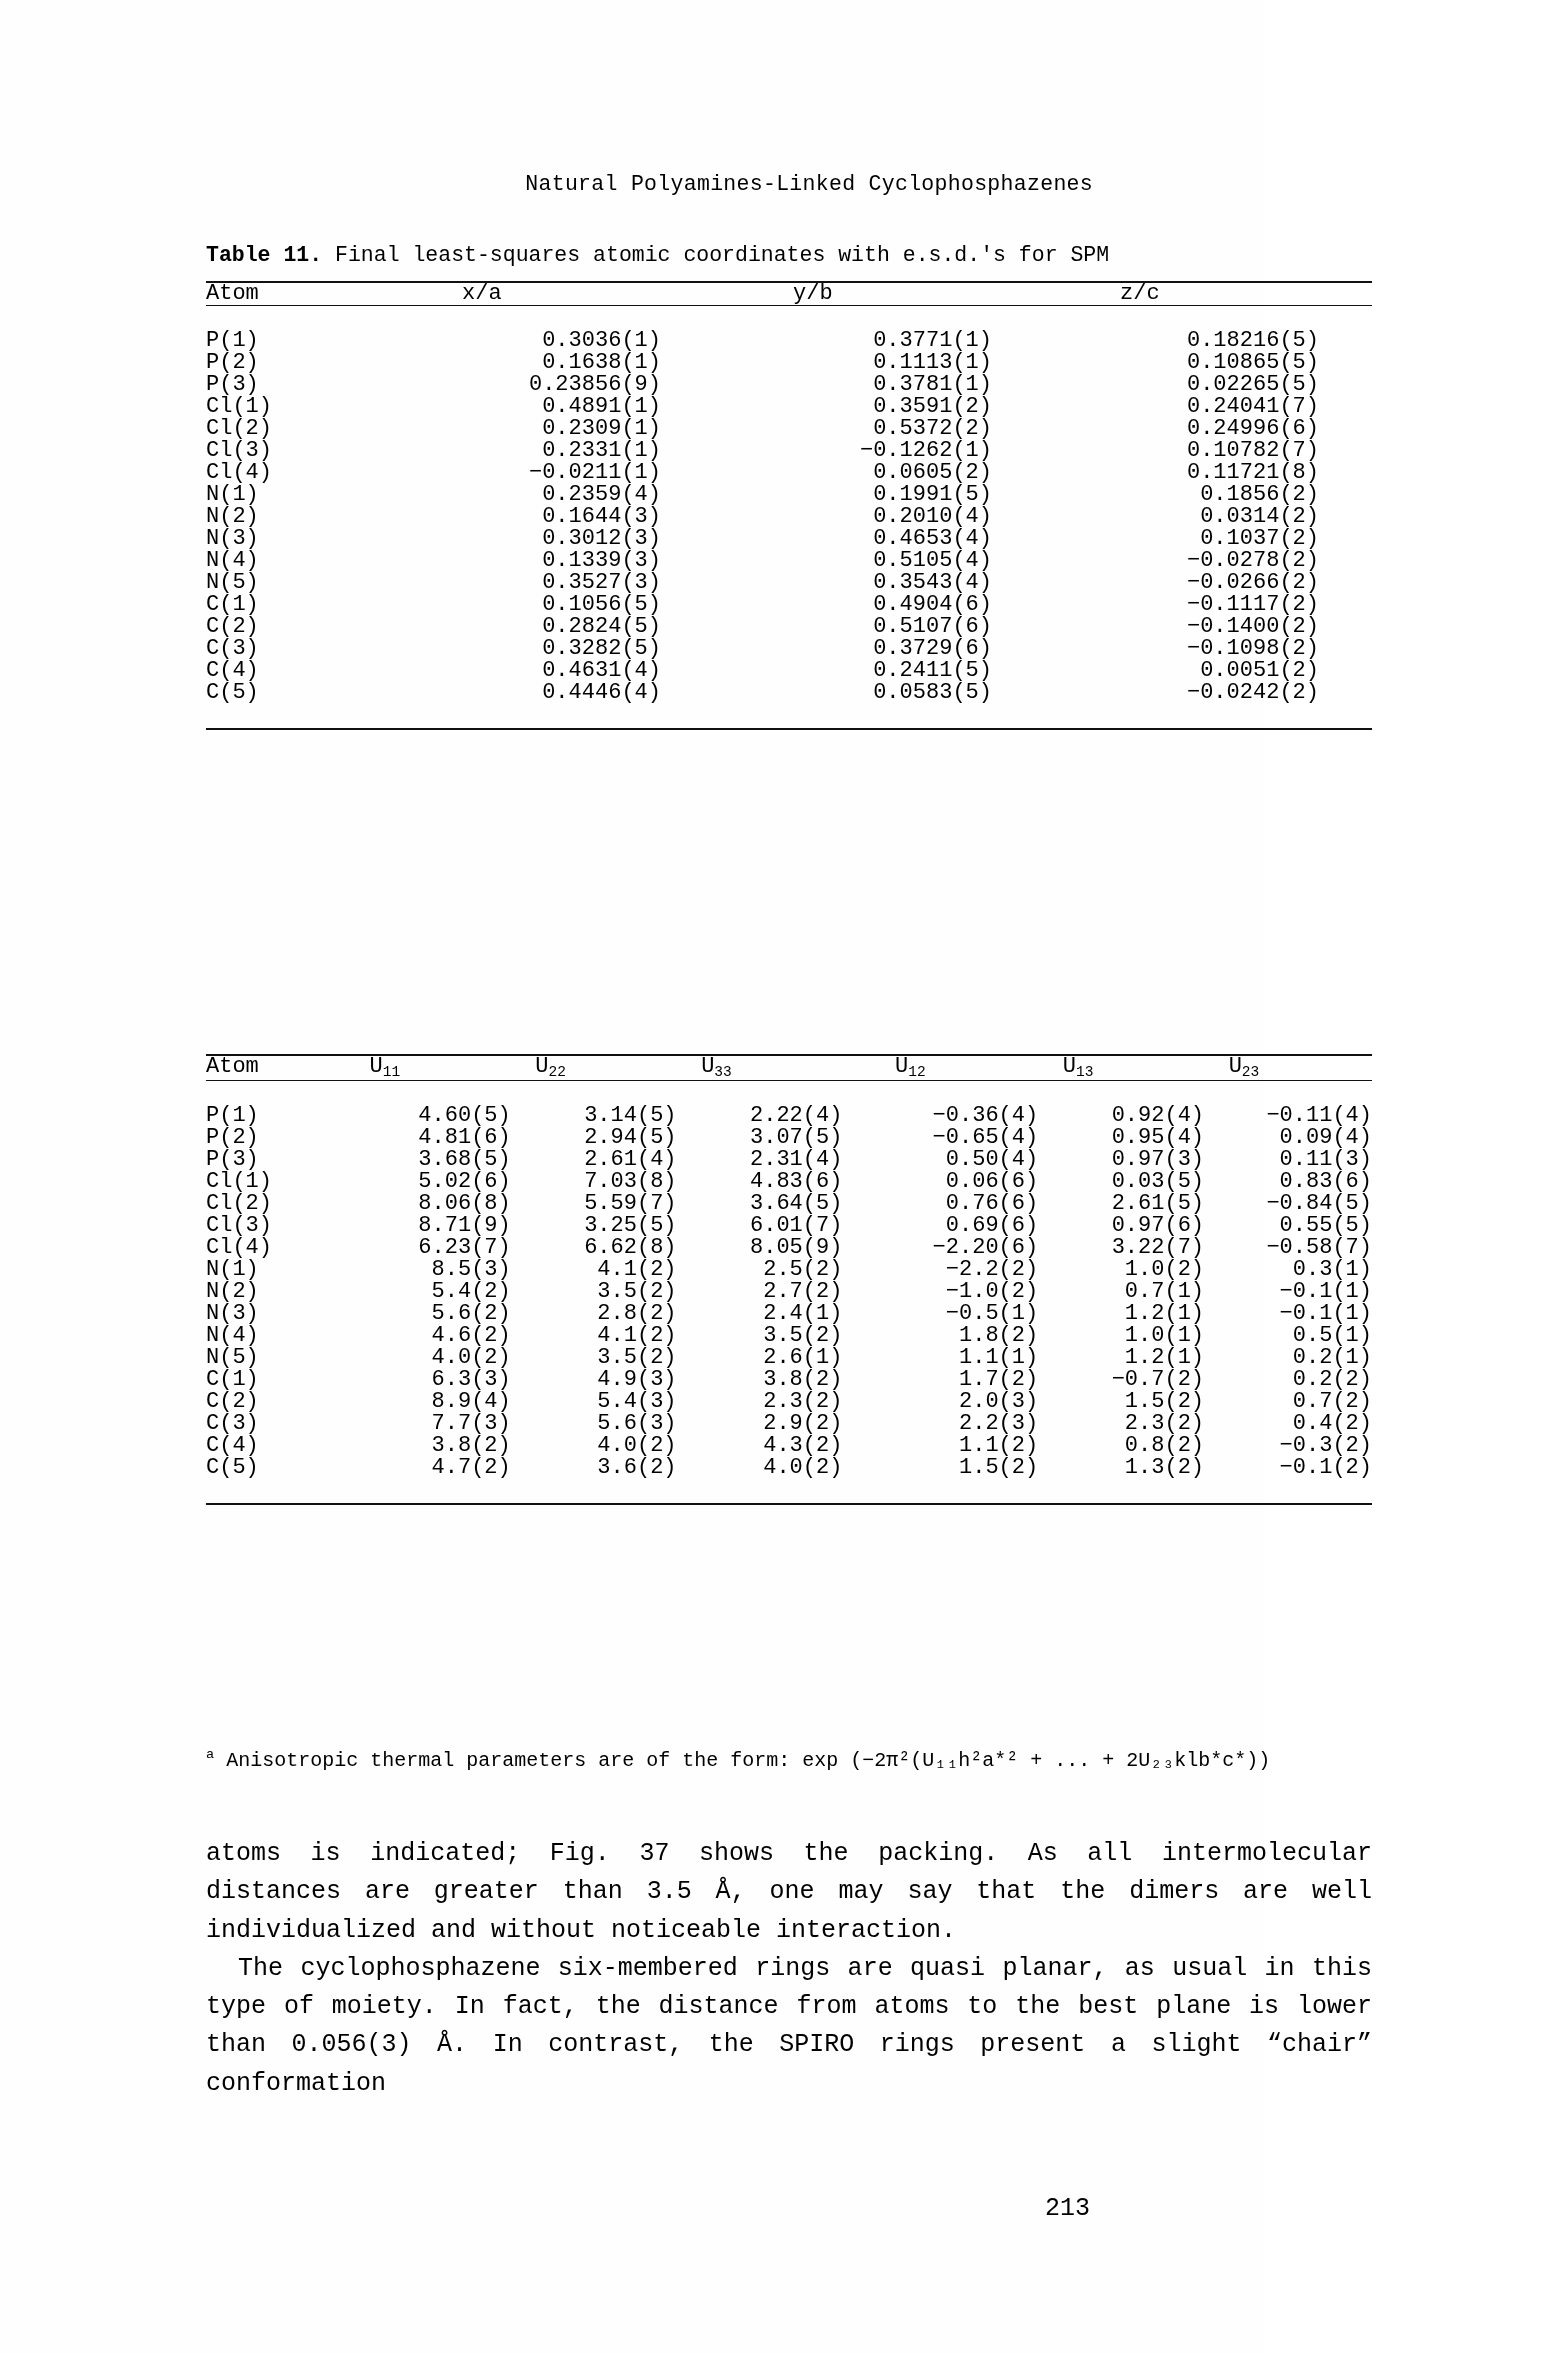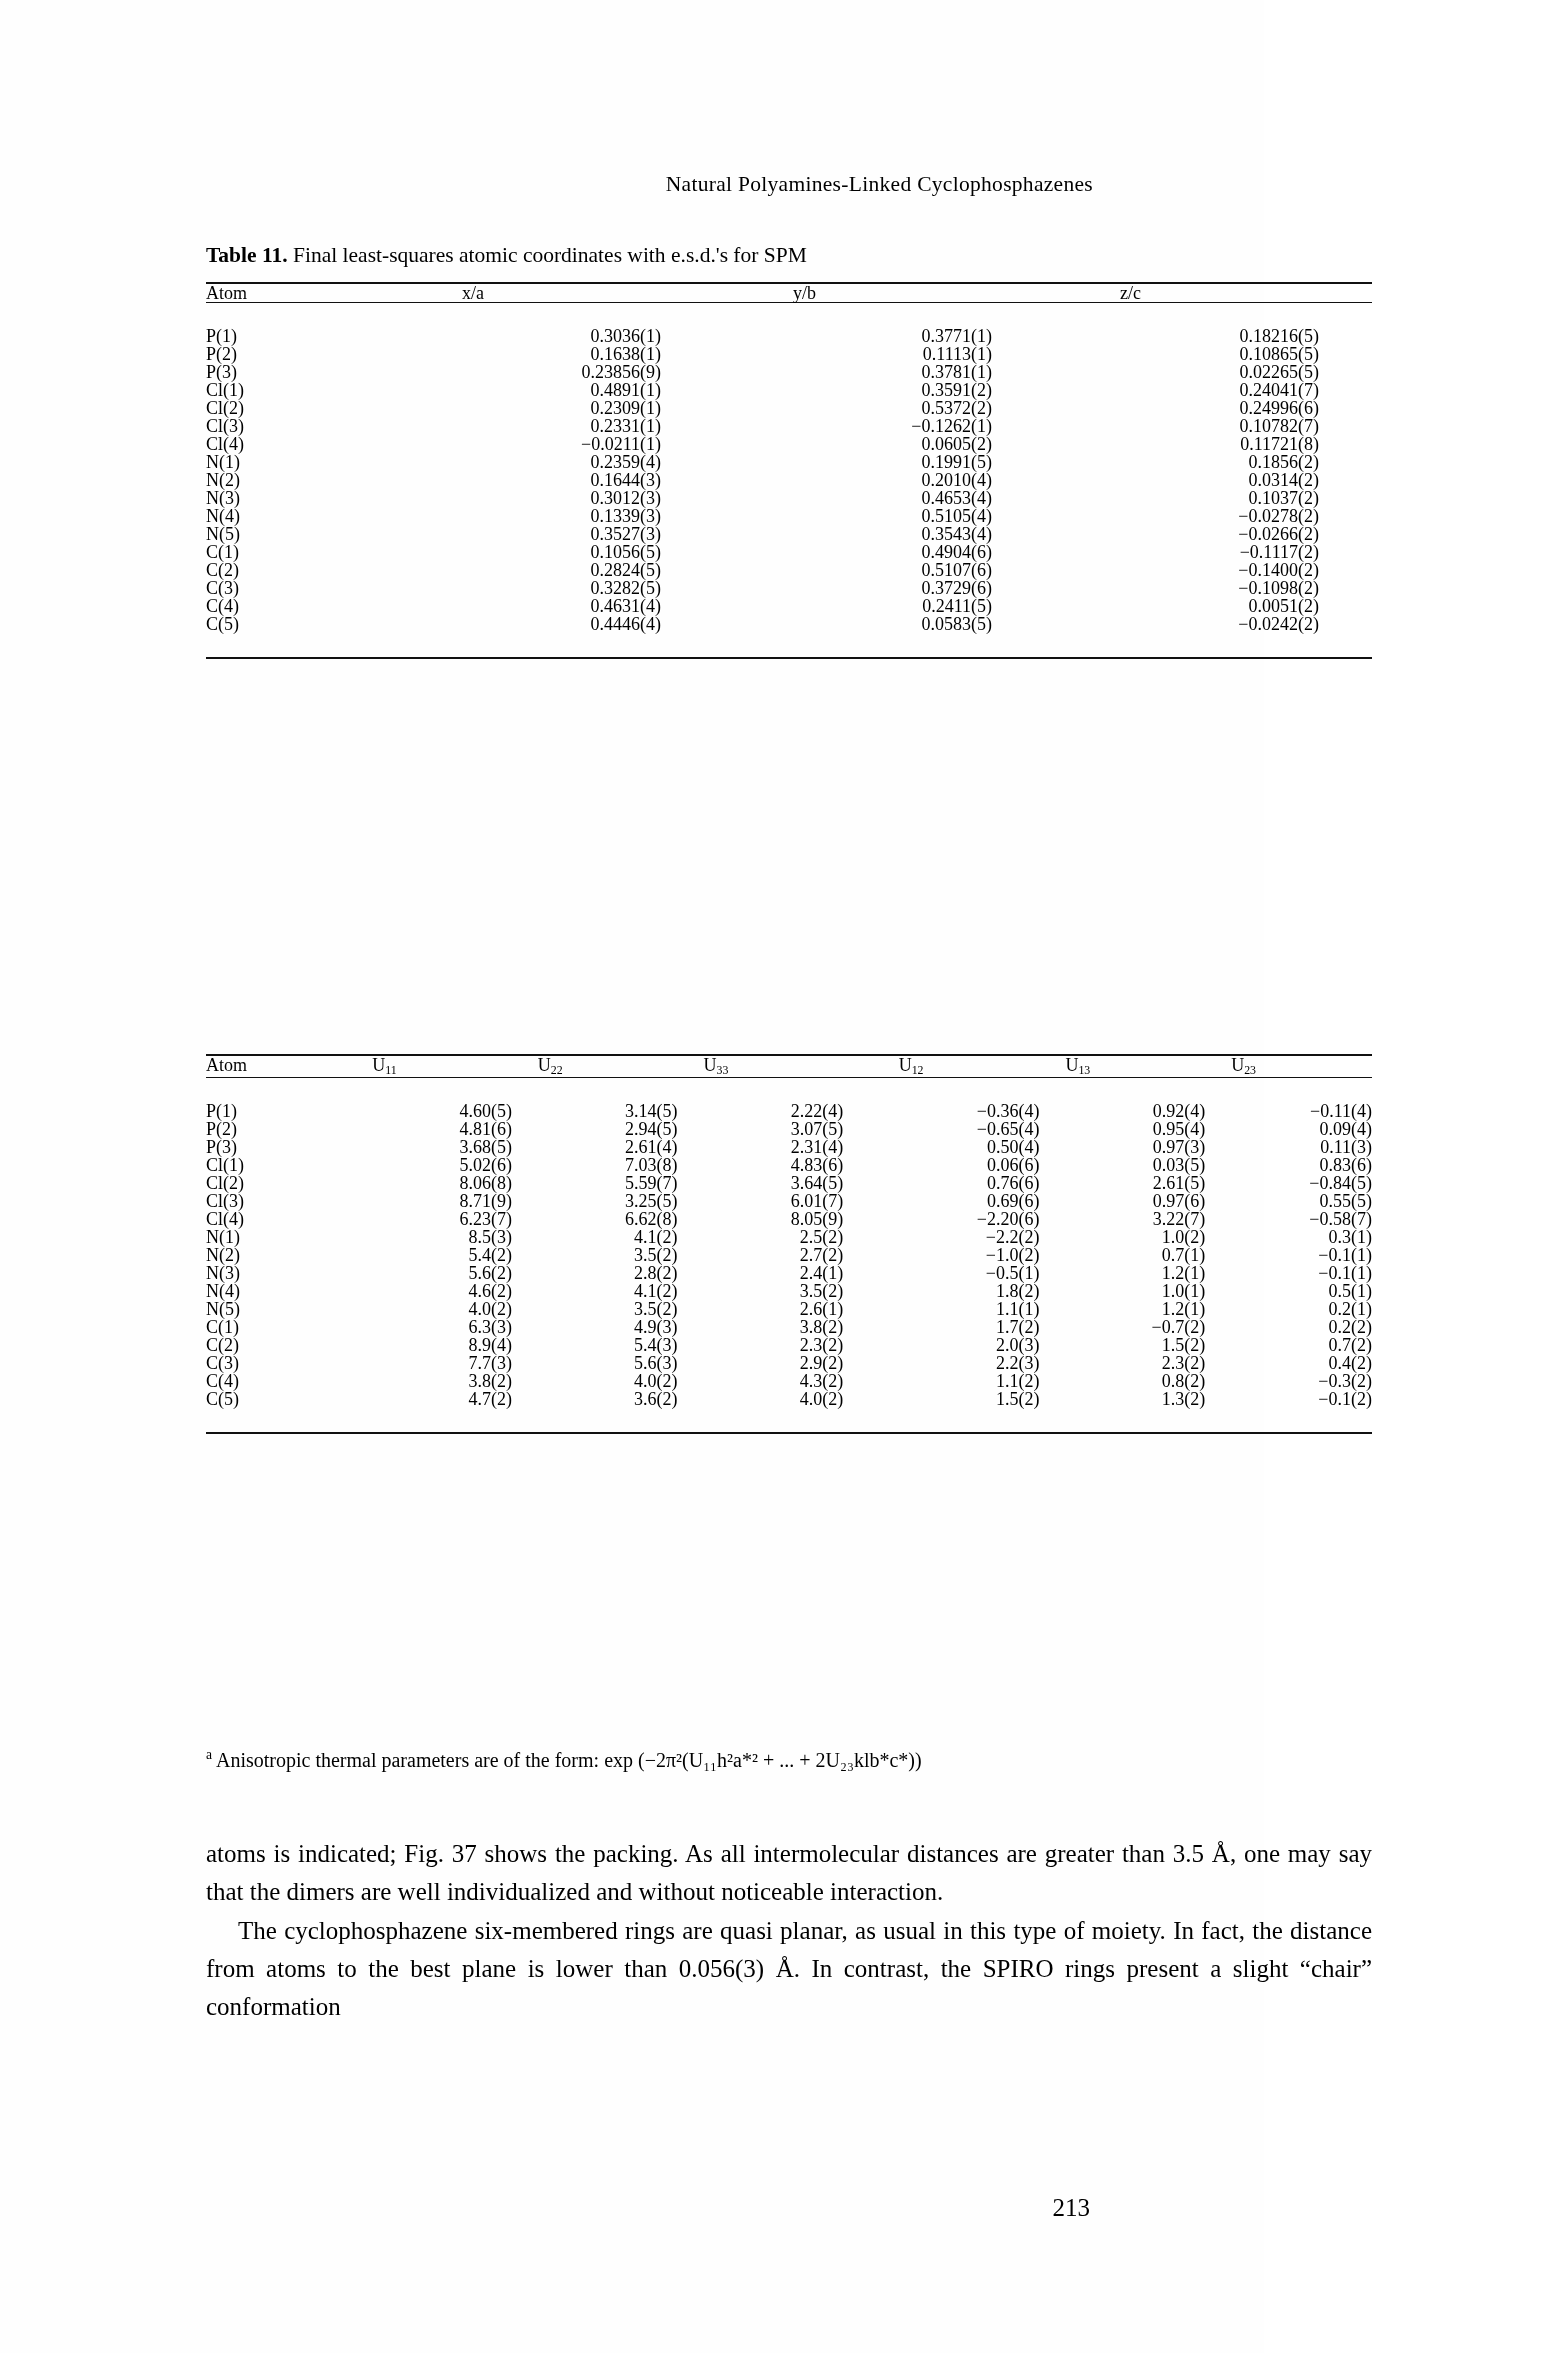--- a/index.html
+++ b/index.html
@@ -8,20 +8,21 @@
     font-family:"Liberation Serif", serif;
     color:#000000;
     position:relative;
     overflow:hidden;
   }
   .page {
     position:absolute;
     left:0; top:0;
     width:1264px; height:2354px;
     background:#fefefe;
+    font-family:Liberation Mono, monospace;
   }
   .runhead {
     position:absolute;
     right:171px; top:172px;
     font-size:21.5px;
     letter-spacing:0.3px;
     white-space:nowrap;
   }
 
   
@@ -33,21 +34,21 @@
     font-size:21.5px;
     margin-bottom:14.4px;
     white-space:nowrap;
   }
   .caption .tnum { font-weight:bold;margin-top:16px; }
   .caption .sup { font-size:13.6px; vertical-align:super; }
 
   table.data {
     border-collapse:collapse;
     width:100%;
-    font-size:18px;
+    font-size:22px;
   }
   table.data th, table.data td {
     padding:0;
     font-weight:normal;
     line-height:1.0;
   }
 
   
   .rule-top   { border-top:2px solid #111; }
   .rule-mid   { border-top:1.8px solid #111; }

